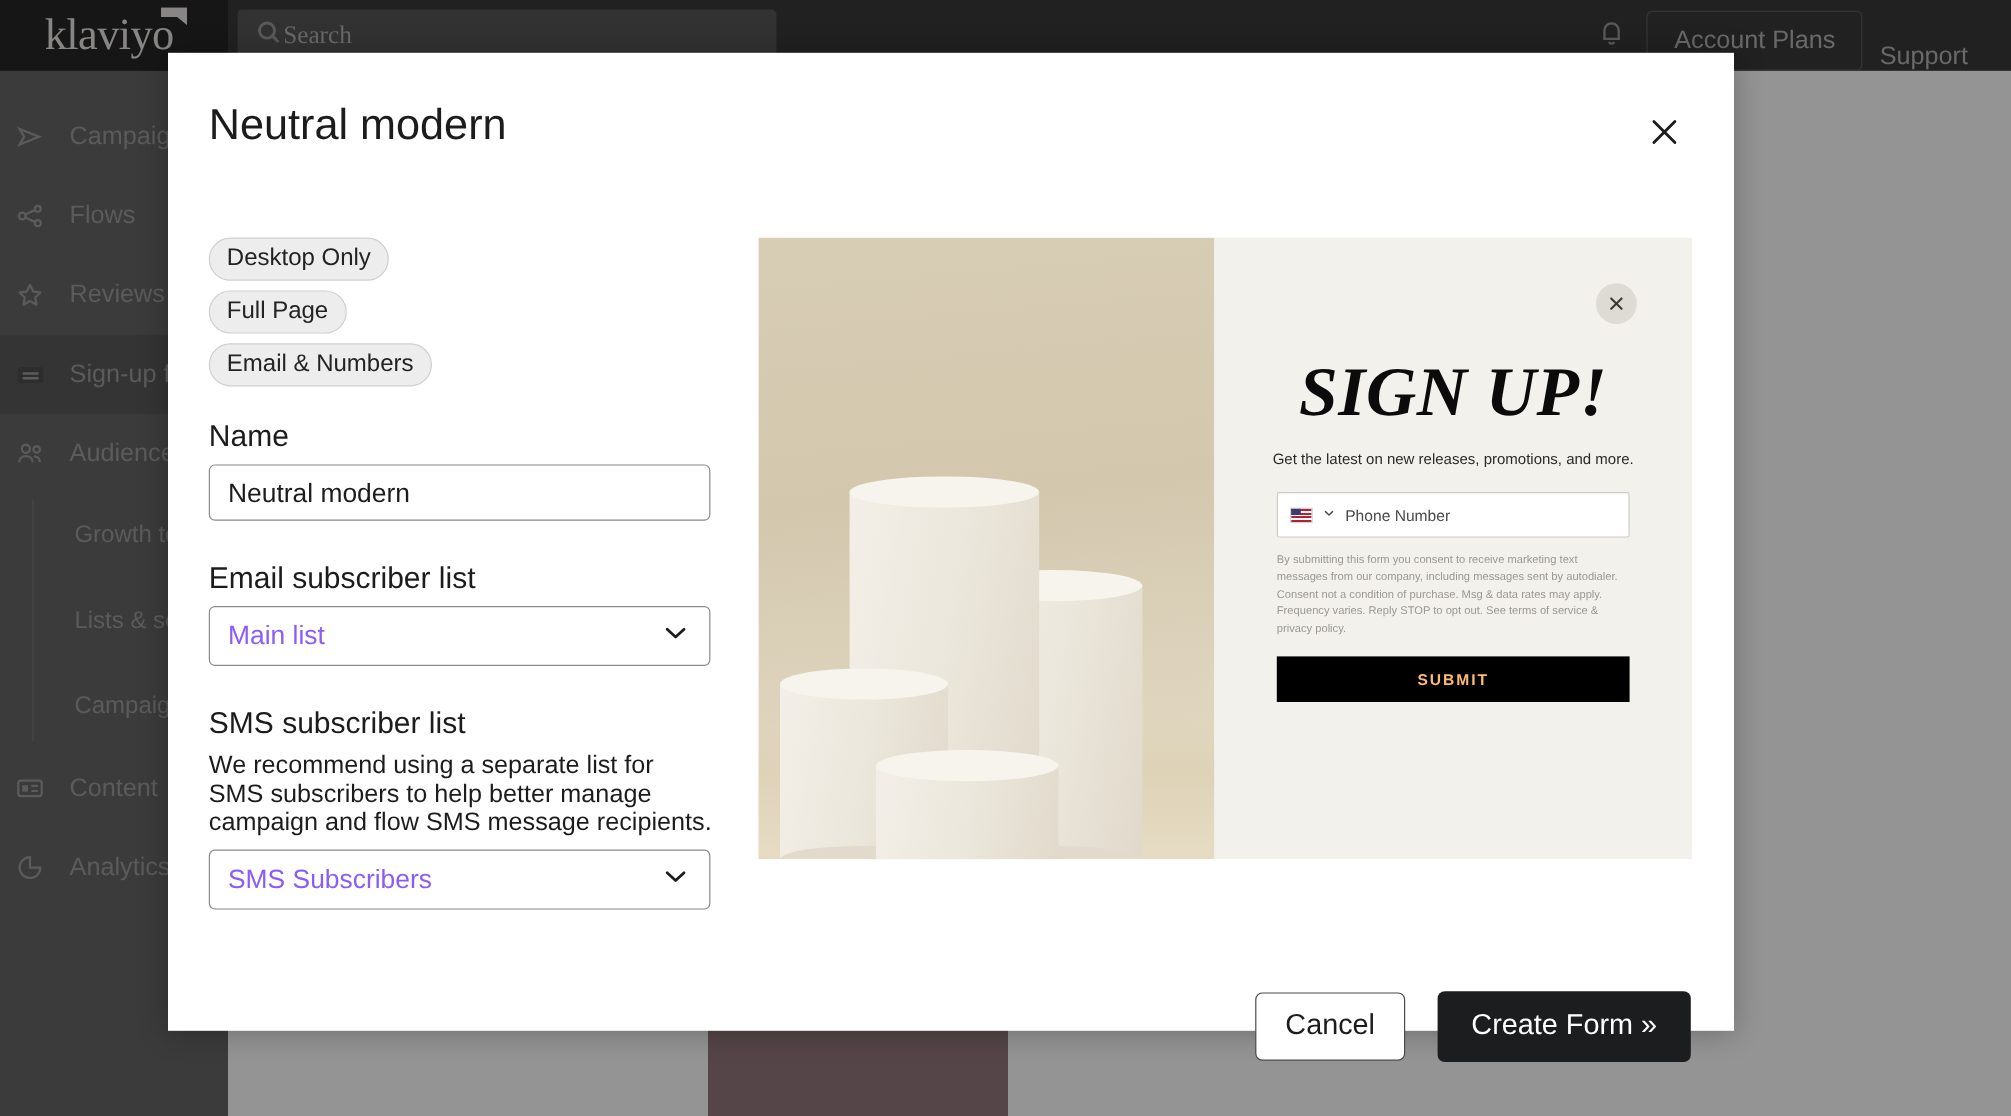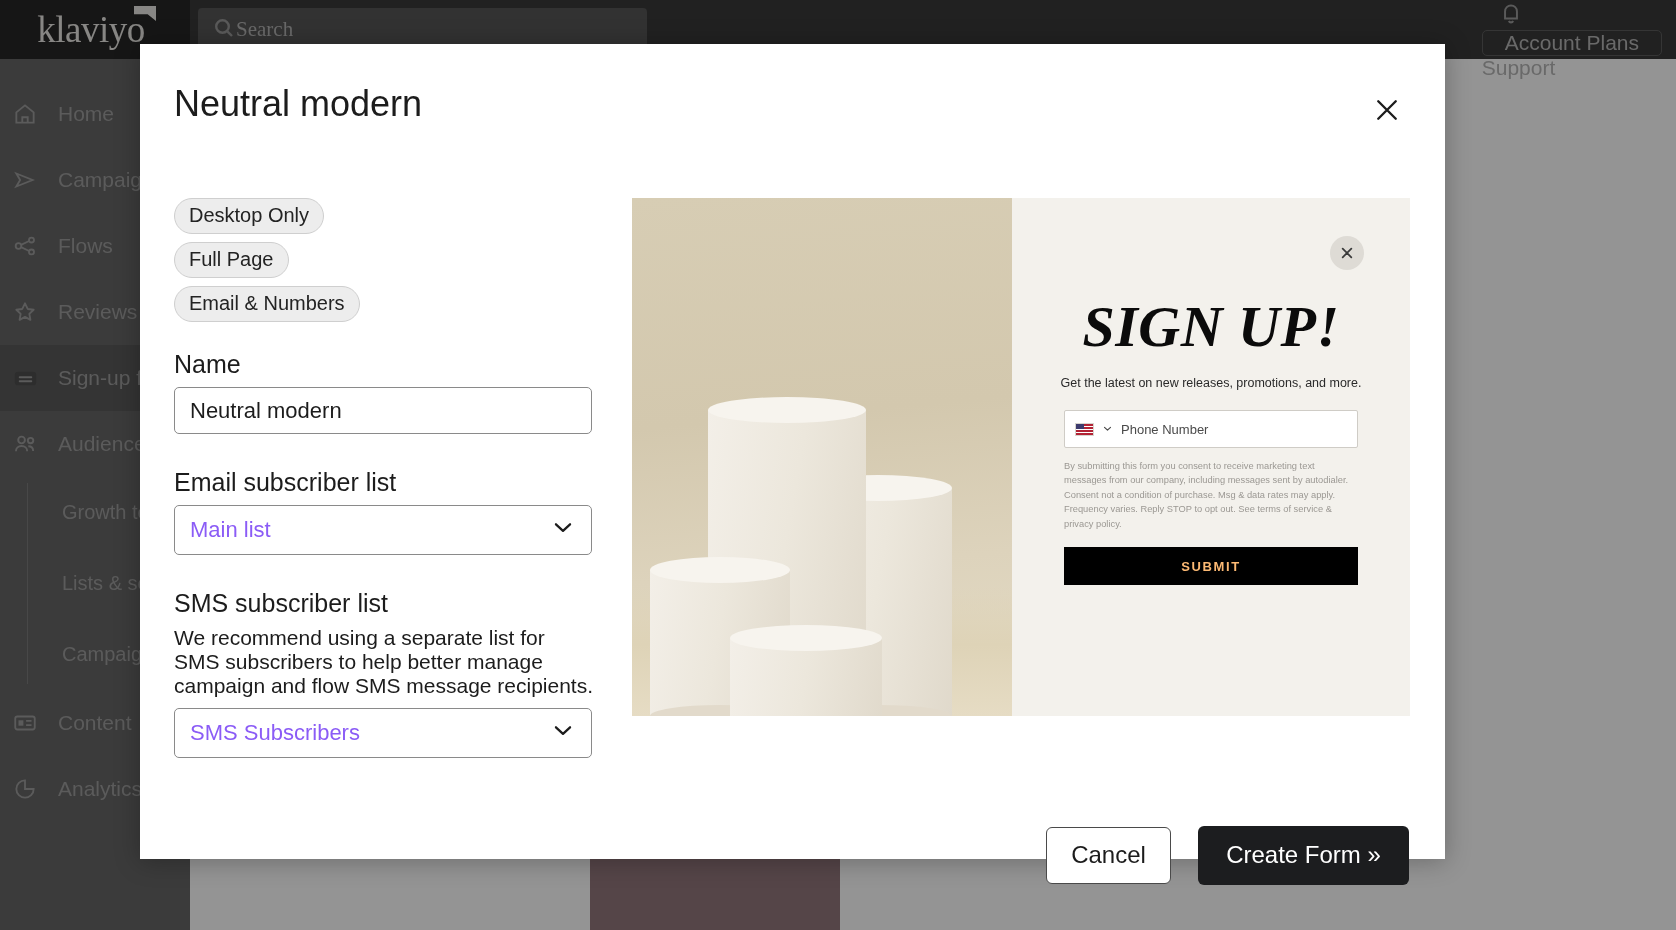--- a/index.html
+++ b/index.html
@@ -50,23 +50,22 @@
     padding: 0 14px;
     gap: 0;
     font-family: Liberation Serif, serif;
   }
   #search-wrap svg { flex: none; }
   #search-input-text {
     color: #b5b5b5; font-size: 21px;
   }
   #topbar-right {
     margin-left: auto;
-    display: flex; align-items: flex-start; height: 100%;
+    display: flex; align-items: flex-end; height: 100%;
     gap: 0px;
-    flex-direction: column;
   }
   #bell-btn {
     width: 58px; height: 59px;
     display: flex; align-items: center; justify-content: center;
   }
   #account-plans-btn {
     height: 50px;
     border: 1px solid #5c5c5c;
     border-radius: 5px;
     color: #b6b6b6;
@@ -370,29 +369,20 @@
 </head>
 <body>
 
 <div id="app-background">
 
   <div id="bg-content">
     <div id="bg-card"></div>
   </div>
 
   <nav id="sidebar">
-    <div class="nav-item">
-      <span class="nav-ico">
-        <svg width="26" height="26" viewBox="0 0 24 24" fill="none" stroke="#9d9d9d" stroke-width="1.7">
-          <path d="M4 10.5 12 4l8 6.5V20H4z"></path>
-            <path d="M9.5 20v-5h5v5"></path>
-        </svg>
-      </span>
-      <span>Home</span>
-    </div>
 
     <div class="nav-item">
       <span class="nav-ico">
         <svg width="26" height="26" viewBox="0 0 24 24" fill="none" stroke="#9d9d9d" stroke-width="1.7">
           <path d="M4 6l15 6-15 6 3.5-6z"></path>
         </svg>
       </span>
       <span>Campaigns</span>
     </div>
 

